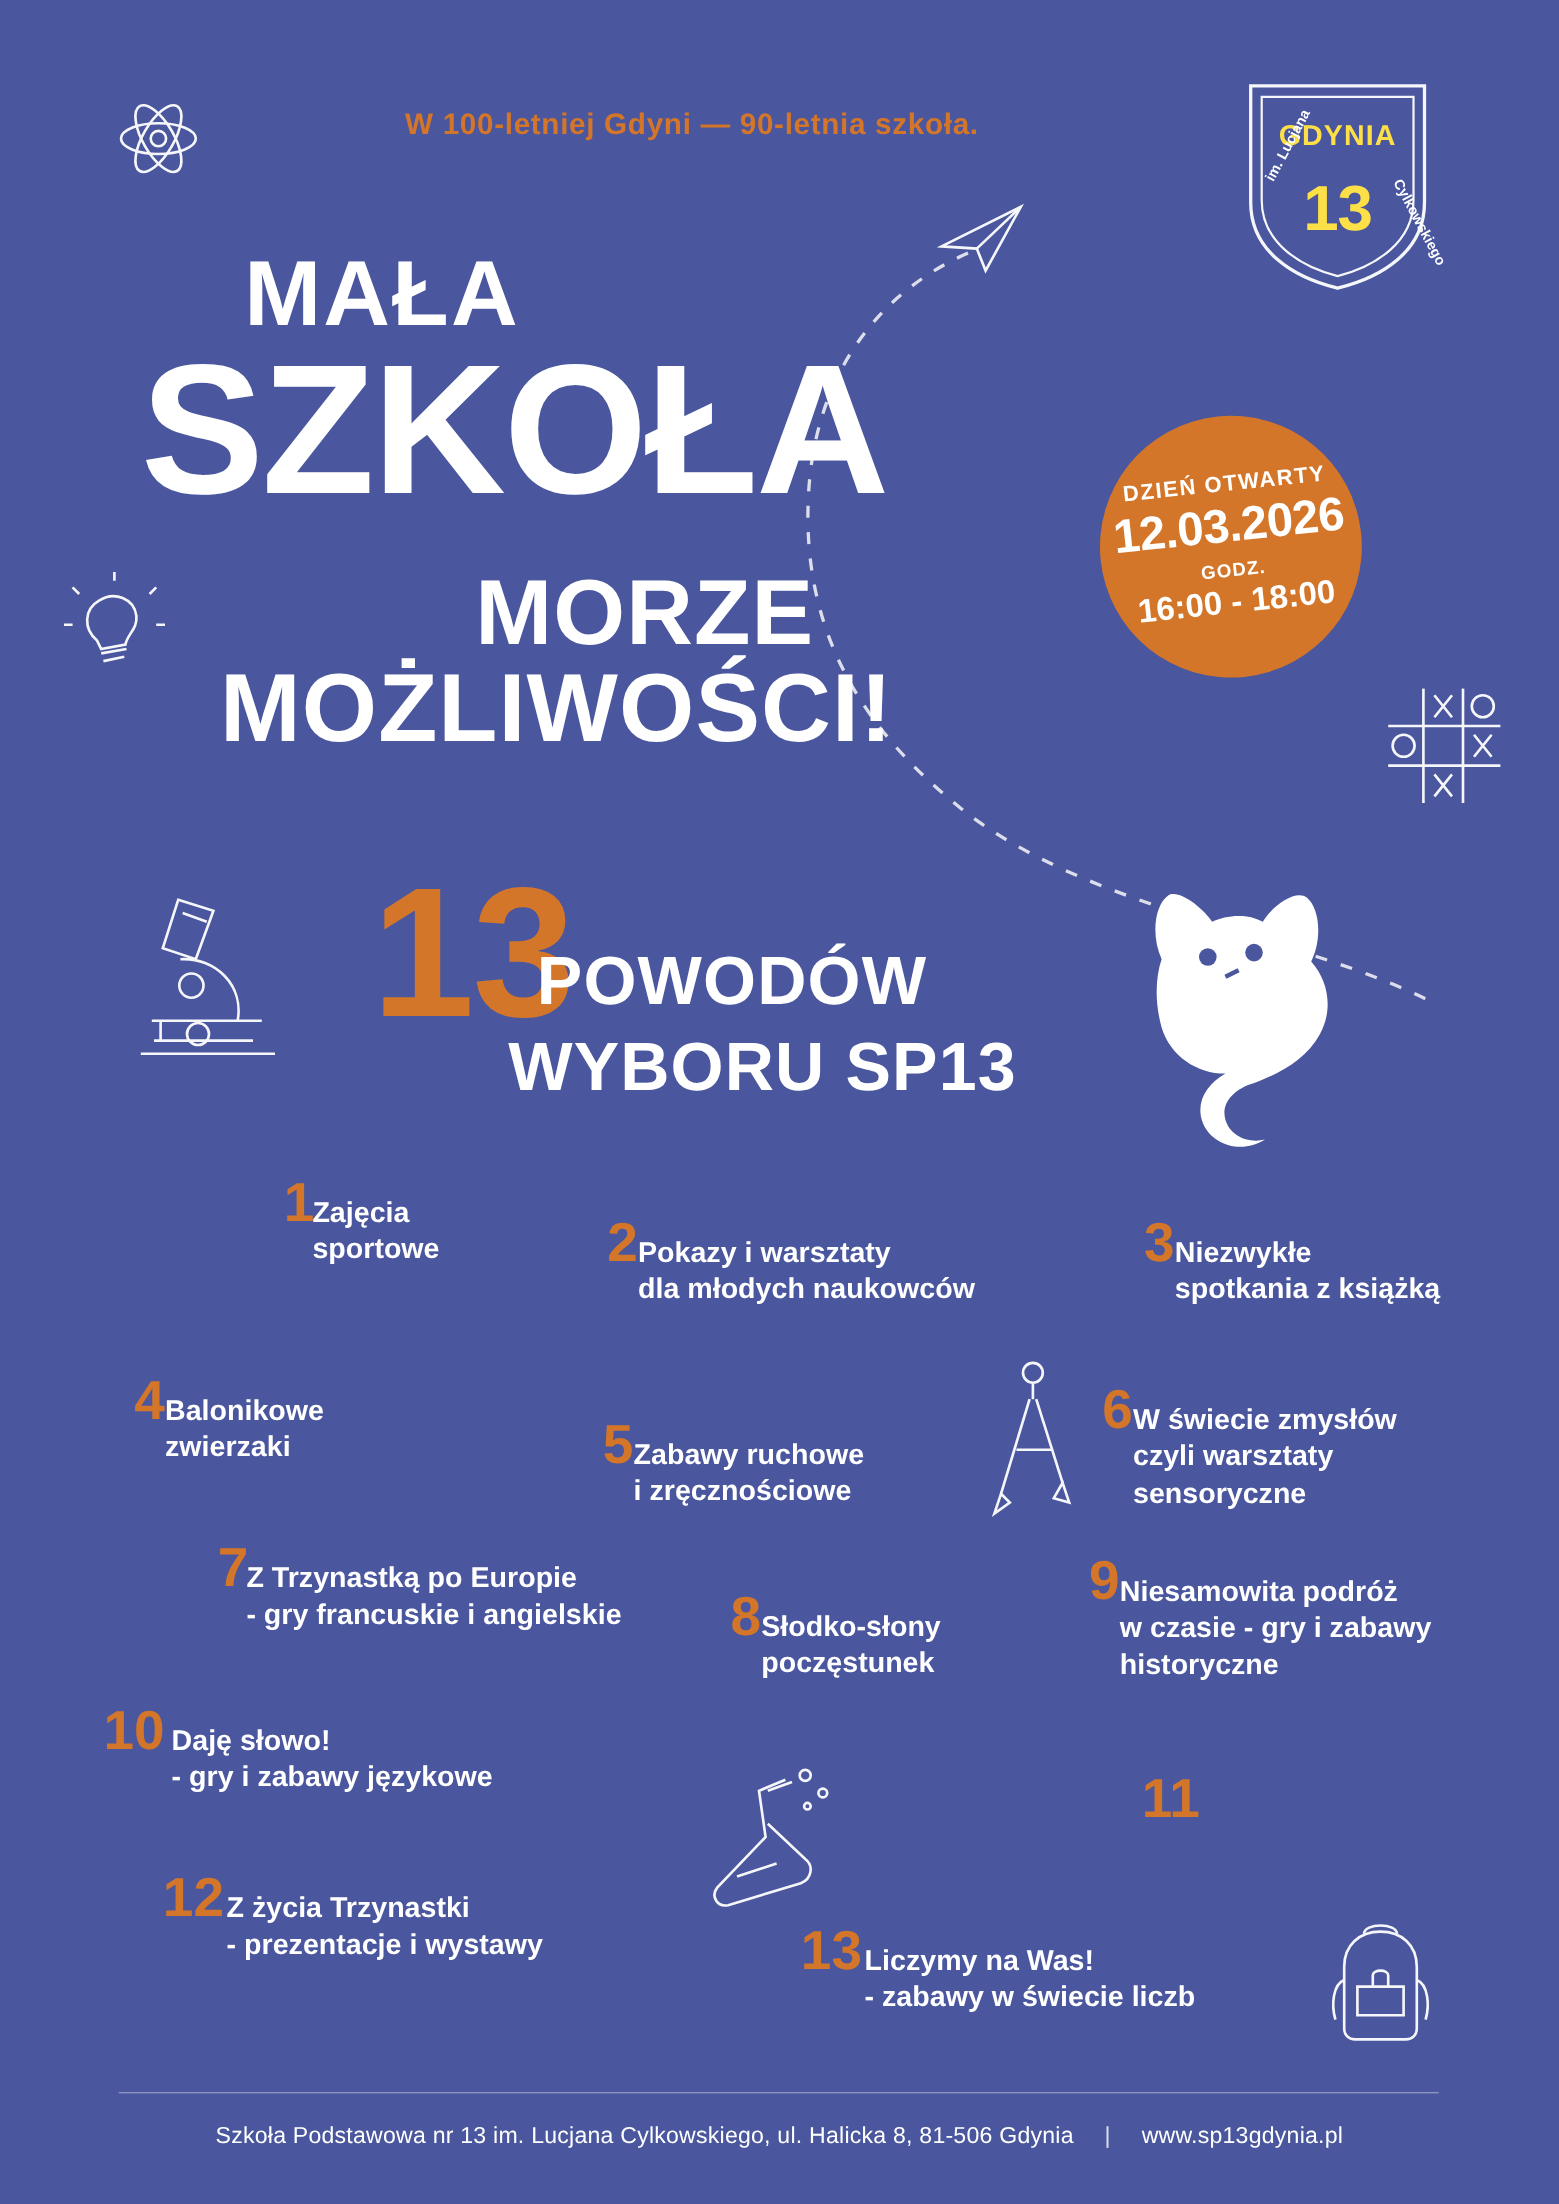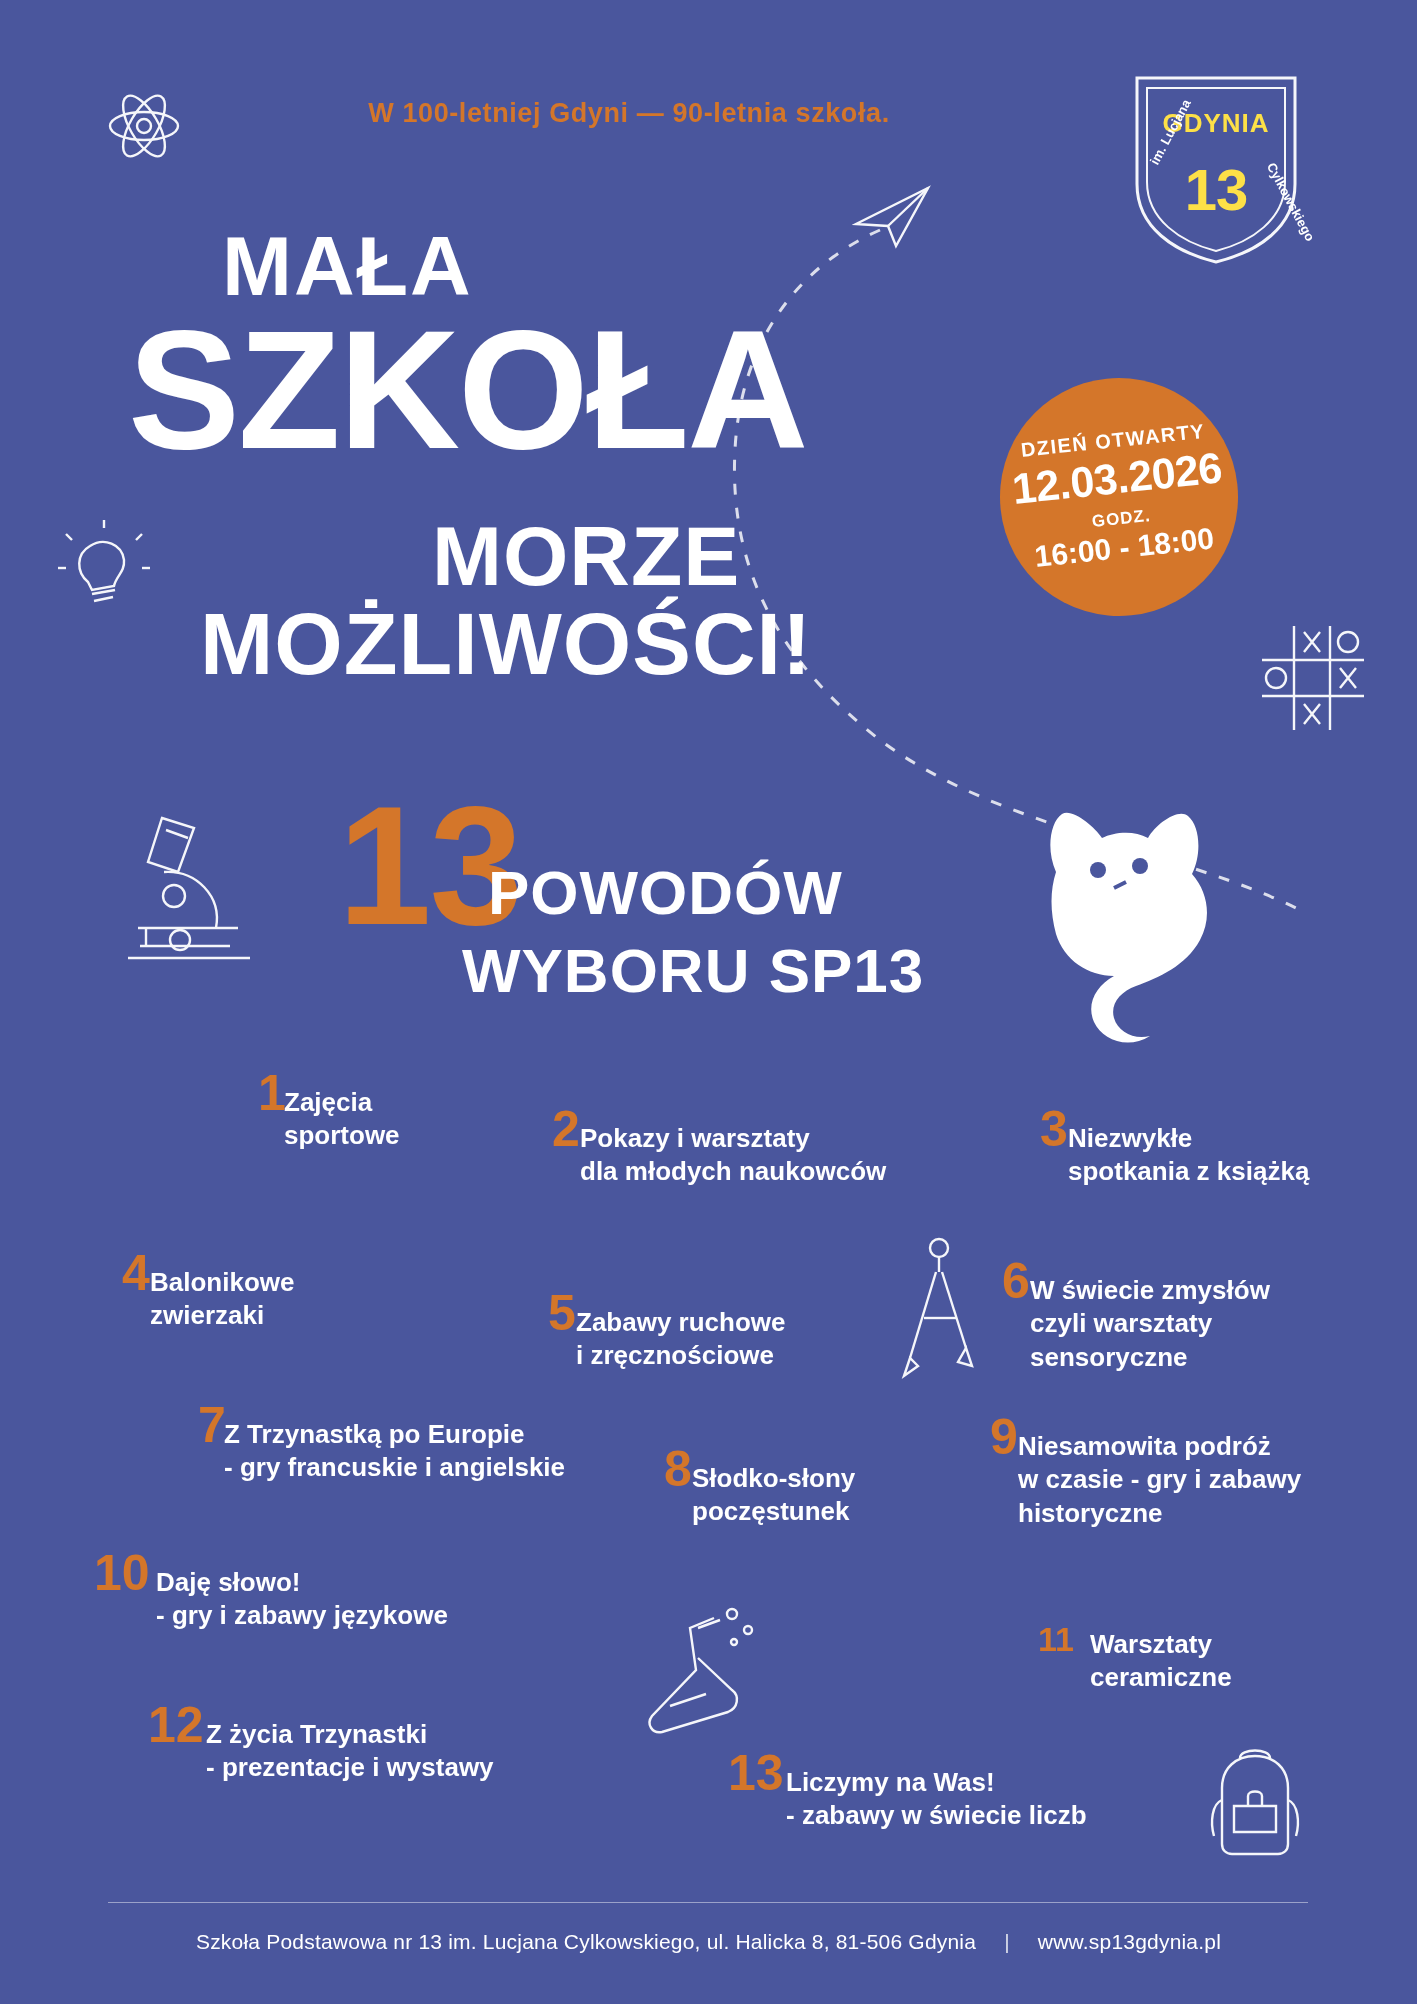--- a/index.html
+++ b/index.html
@@ -385,23 +385,21 @@
 historyczne</div>
   </div>
 
   <div class="reason" style="left:94px; top:1548px;">
     <div class="num" style="font-size:50px; left:0; top:0;">10</div>
     <div class="txt" style="margin-left:62px; padding-top:18px;">Daję słowo!
 - gry i zabawy językowe</div>
   </div>
 
   <div class="reason" style="left:1038px; top:1610px;">
-    <div class="num" style="font-size:34px; left:0; top:12px;">11</div>
-    <div class="txt" style="margin-left:52px; padding-top:18px;">Warsztaty
-ceramiczne</div>
+    <div class="num" style="font-size:50px; left:0; top:0;">11</div>
   </div>
 
   <div class="reason" style="left:148px; top:1700px;">
     <div class="num" style="font-size:50px; left:0; top:0;">12</div>
     <div class="txt" style="margin-left:58px; padding-top:18px;">Z życia Trzynastki
 - prezentacje i wystawy</div>
   </div>
 
   <div class="reason" style="left:728px; top:1748px;">
     <div class="num" style="font-size:50px; left:0; top:0;">13</div>

